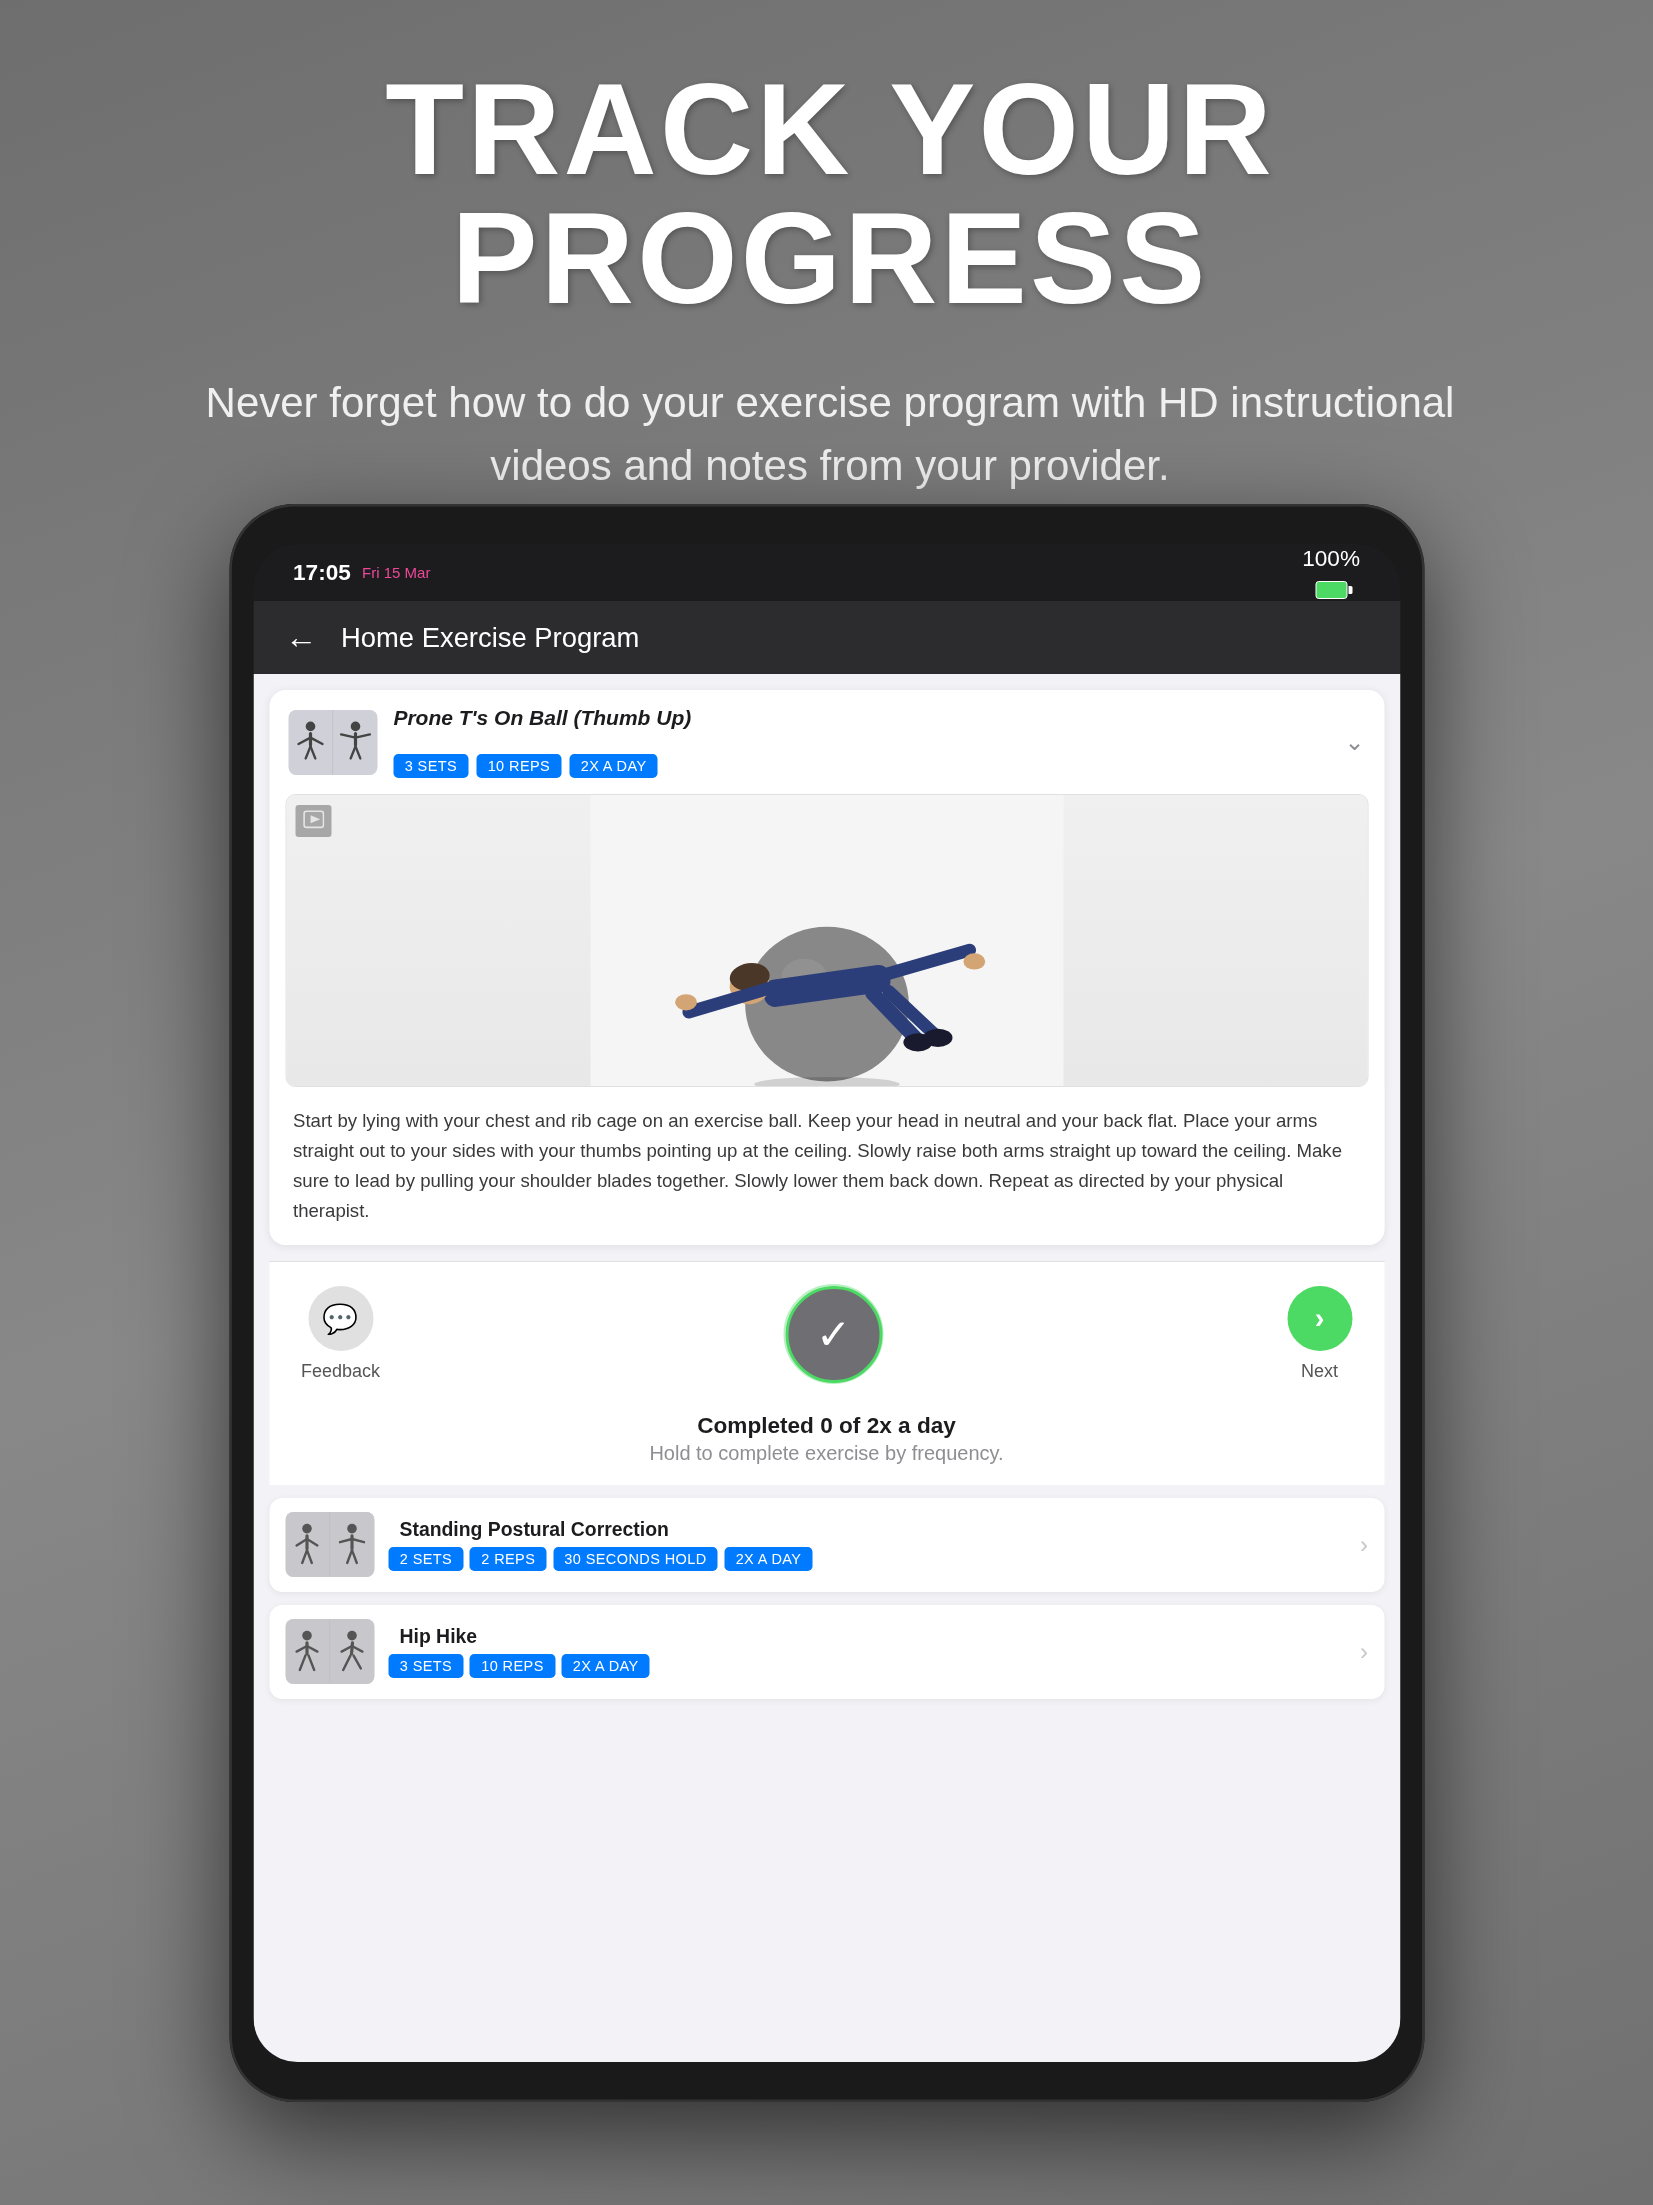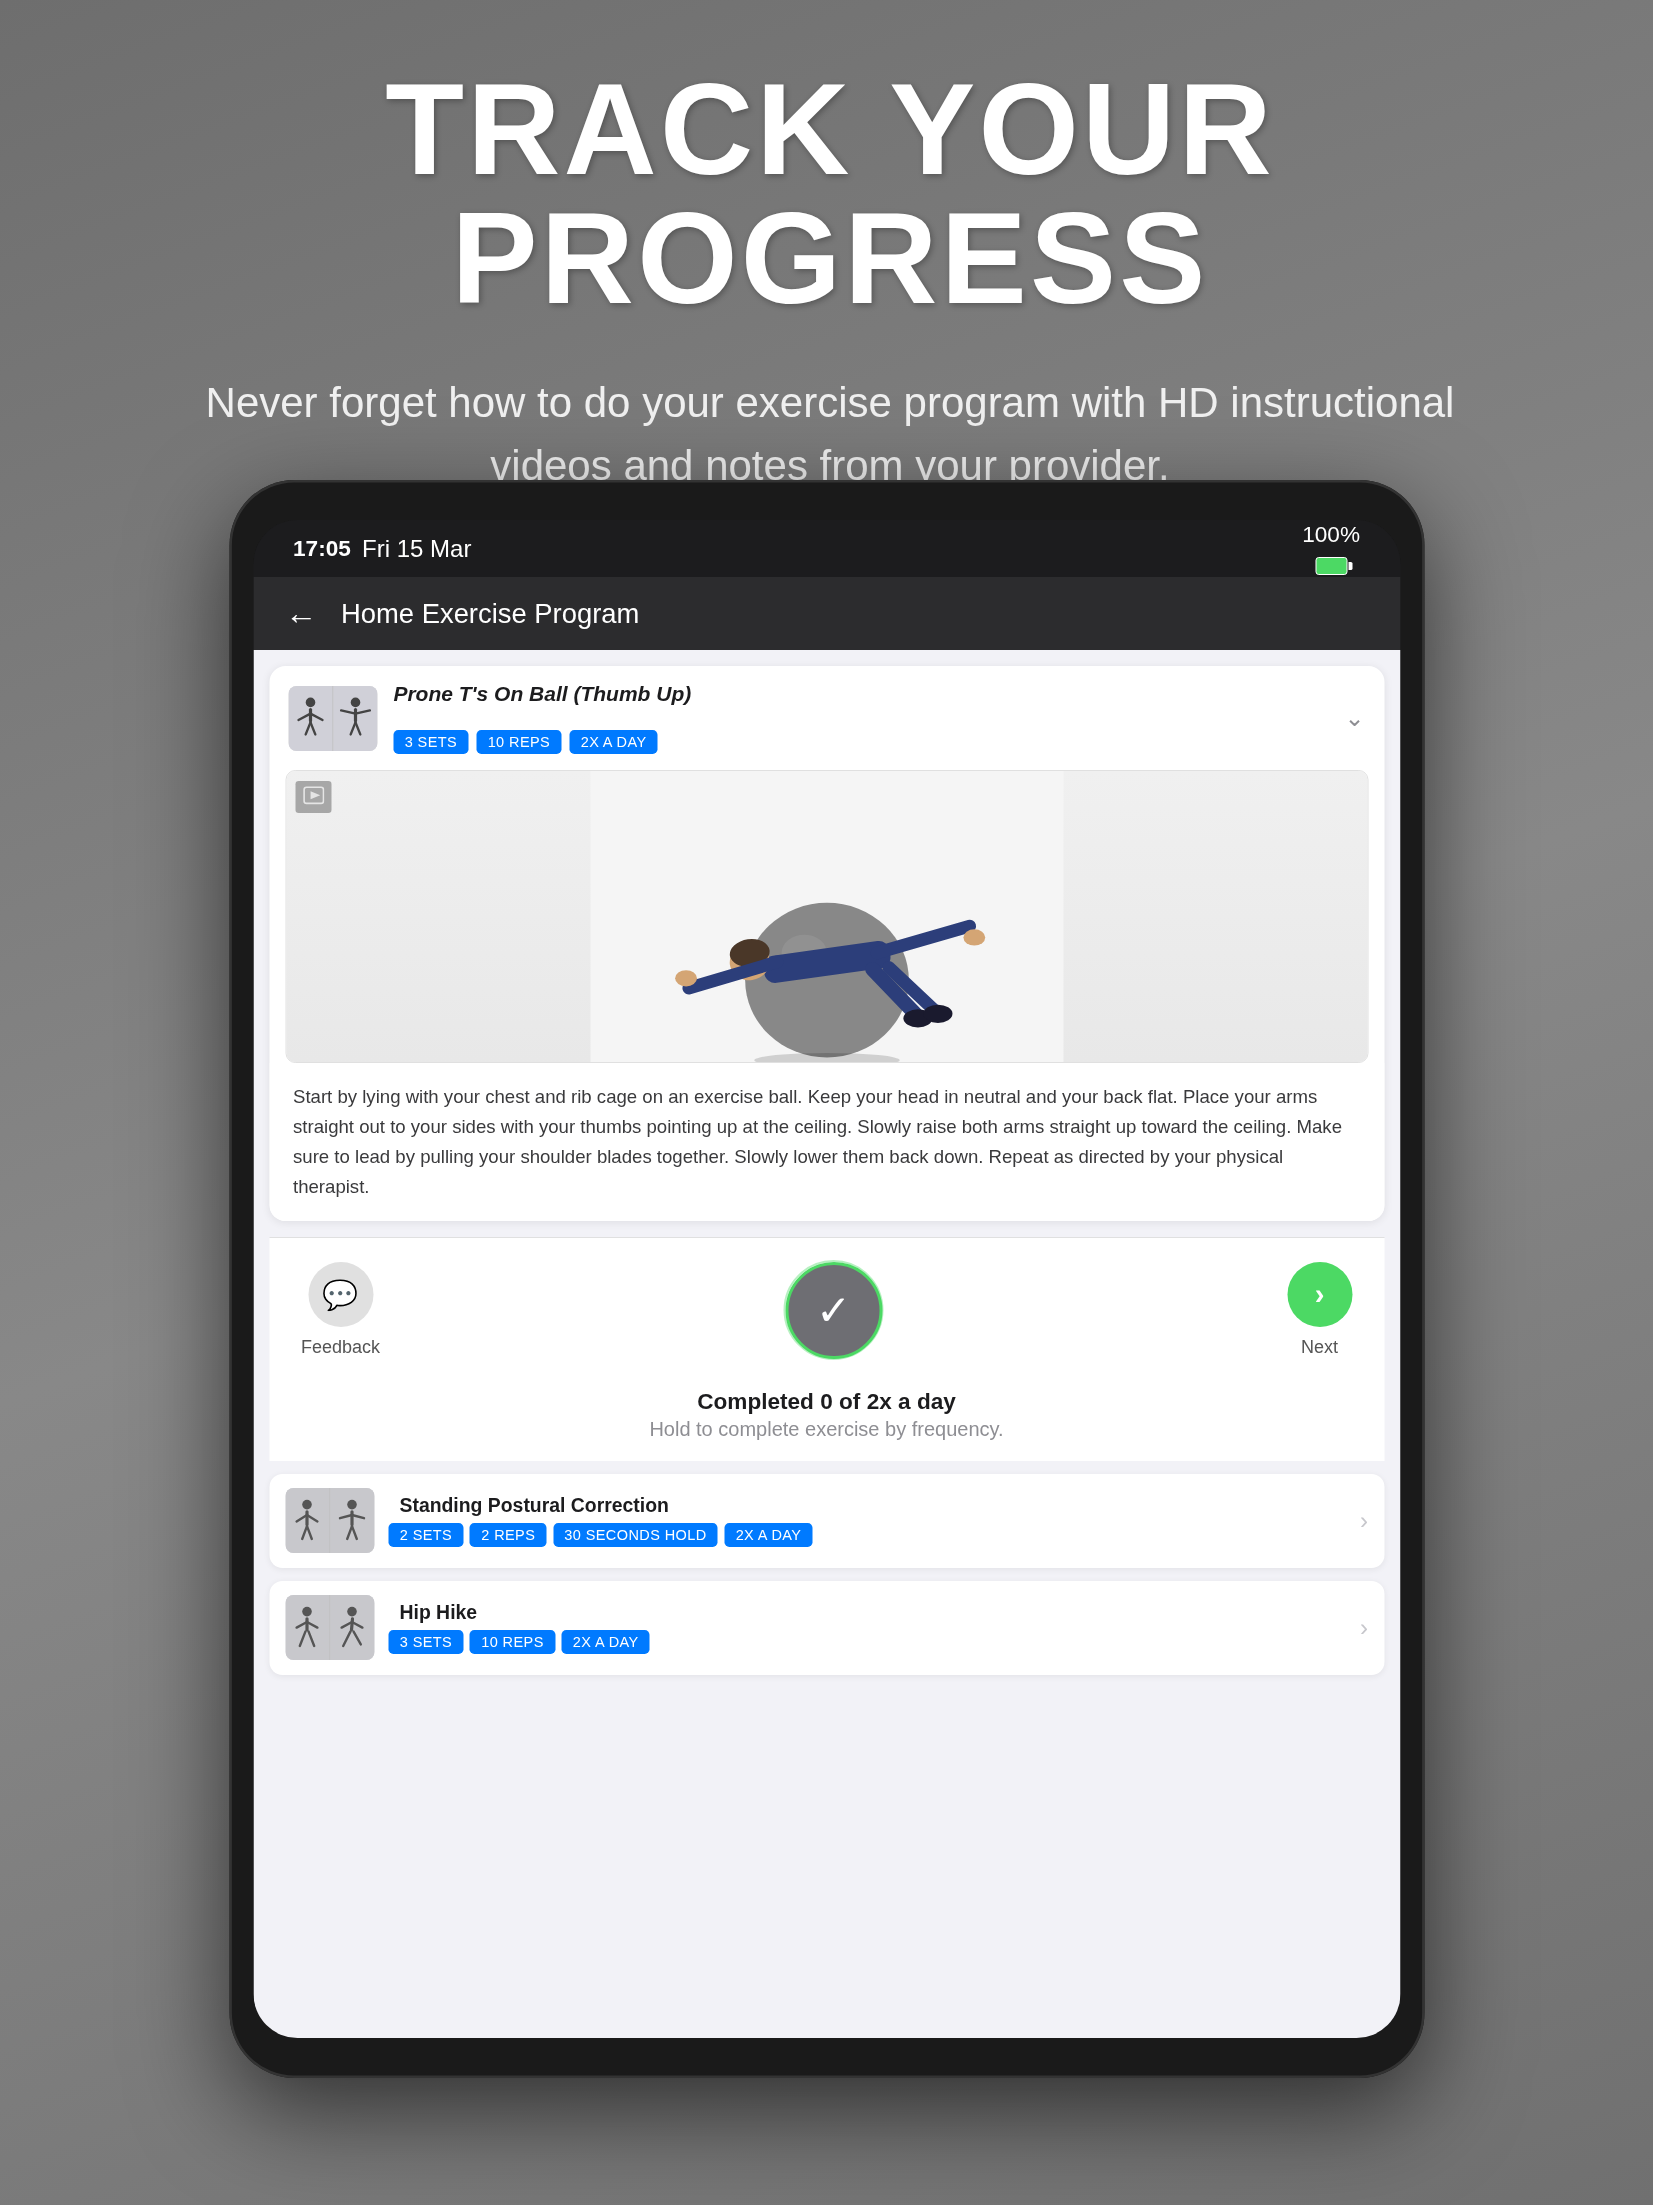--- a/index.html
+++ b/index.html
@@ -46,21 +46,21 @@
       margin-top: 48px;
       line-height: 1.5;
       max-width: 1292px;
       margin-left: auto;
       margin-right: auto;
     }
 
     
     .device-wrapper {
       position: absolute;
-      top: 480px;
+      top: 504px;
       left: 50%;
       transform: translateX(-50%);
       width: 1195px;
       height: 1598px;
     }
 
     .device-frame {
       position: absolute;
       inset: 0;
       background: #1a1a1a;
@@ -89,22 +89,22 @@
       padding: 0 40px;
     }
 
     .status-time {
       color: #ffffff;
       font-size: 22.6px;
       font-weight: 600;
     }
 
     .status-date {
-      color: #ffffff;
-      font-size: 24px;
+      color: #ec4899;
+      font-size: 15px;
       margin-left: 16px;
     }
 
     .status-right {
       display: flex;
       align-items: center;
       gap: 9.7px;
       flex-direction: column;
     }
 

